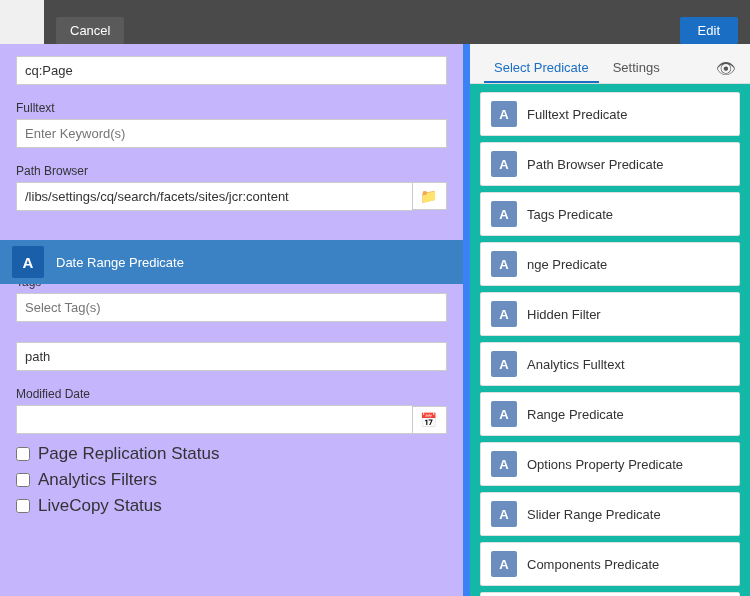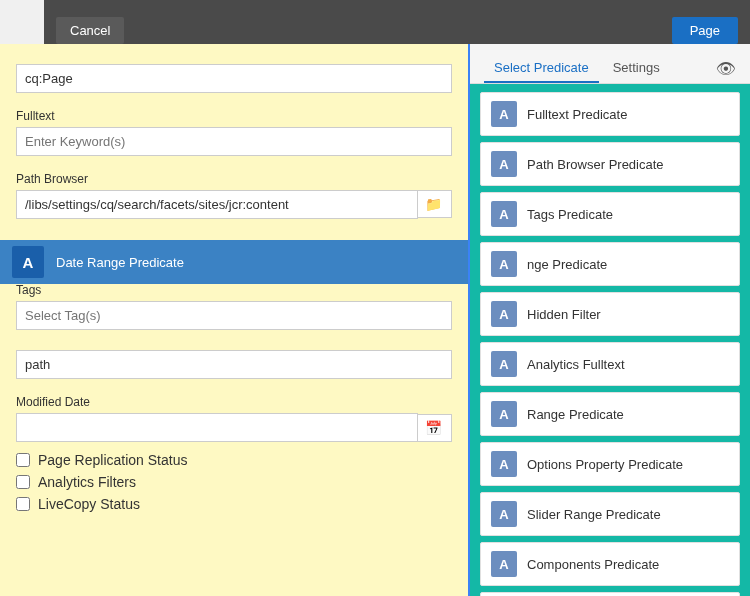--- a/index.html
+++ b/index.html
@@ -45,24 +45,24 @@
     
     .main-content {
       display: flex;
       height: calc(596px - 44px);
       background: #f5f5f5;
     }
 
     
     .left-panel {
       width: 470px;
-      background: #fef9c3;
-      padding: 20px 16px;
+      background: #c4b5fd;
+      padding: 12px 16px;
       overflow-y: auto;
-      border-right: 2px solid #3b82f6;
+      border-right: 7px solid #3b82f6;
       position: relative;
     }
 
     .field-value {
       width: 100%;
       border: 1px solid #ccc;
       padding: 6px 8px;
       font-size: 13px;
       color: #333;
       margin-bottom: 10px;
@@ -162,21 +162,21 @@
       display: flex;
       align-items: center;
       margin-bottom: 6px;
     }
     .checkbox-item input[type=checkbox] {
       margin-right: 8px;
       width: 14px;
       height: 14px;
     }
     .checkbox-item label {
-      font-size: 14px;
+      font-size: 17px;
       color: #333;
     }
 
     
     .right-panel {
       flex: 1;
       background: #14b8a6;
       padding: 0;
       overflow-y: auto;
     }
@@ -237,21 +237,21 @@
     .pred-label {
       font-size: 13px;
       color: #333;
     }
   </style>
 </head>
 <body>
 
 <div class="header">
   <button class="btn-cancel">Cancel</button>
-  <button class="btn-done">Page</button>
+  <button class="btn-done">Edit</button>
 </div>
 
 <div class="main-content">
 
   <div class="left-panel">
 
     <input class="field-value" type="text" value="cq:Page" style="">
 
     <div class="field-label">Fulltext</div>
     <input class="field-value" type="text" placeholder="Enter Keyword(s)" style="">

